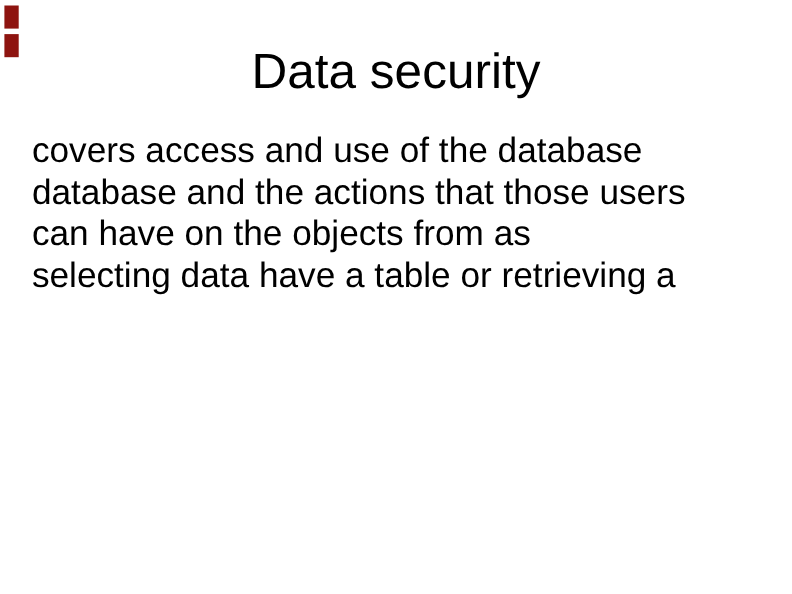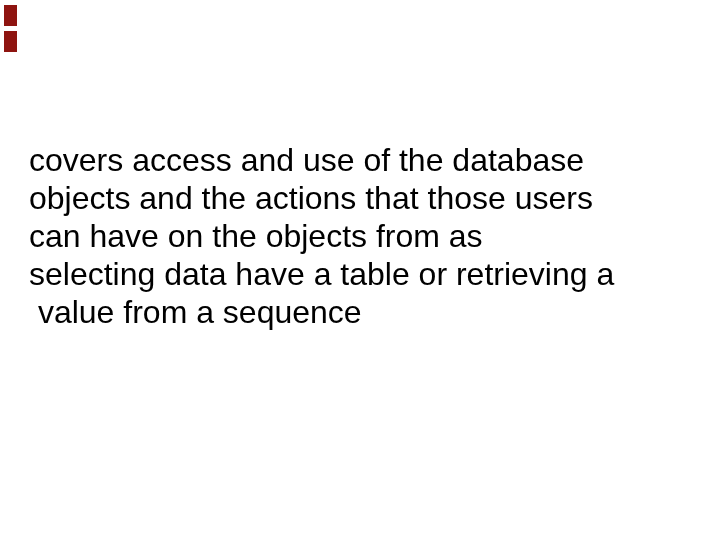--- a/index.html
+++ b/index.html
@@ -30,43 +30,43 @@
     width: 720px;
     text-align: center;
     font-size: 45px;
     line-height: 54px;
     font-weight: 400;
     color: #000000;
     white-space: pre;
   }
   .slide-body {
     position: absolute;
-    top: 141px;
+    top: 117px;
     left: 29px;
     width: 660px;
     color: #000000;
     font-size: 32px;
     line-height: 38px;
     font-weight: 400;
   }
   .body-line {
     white-space: pre; 
   }
 </style>
 </head>
 <body>
 
 <div class="slide">
 
   <div class="corner-mark top" style="background: rgb(142, 20, 16);"></div>
 
   <div class="corner-mark bottom" style="background: rgb(142, 20, 16);"></div>
 
+  <div class="slide-title">Data security</div>
 
   <div class="slide-body">
     <div class="body-line">covers access and use of the database</div>
-    <div class="body-line">objects and the actions that those users</div>
+    <div class="body-line">database and the actions that those users</div>
     <div class="body-line">can have on the objects from as</div>
     <div class="body-line">selecting data have a table or retrieving a</div>
-    <div class="body-line"> value from a sequence</div>
   </div>
 
 </div>
 
 </body></html>

